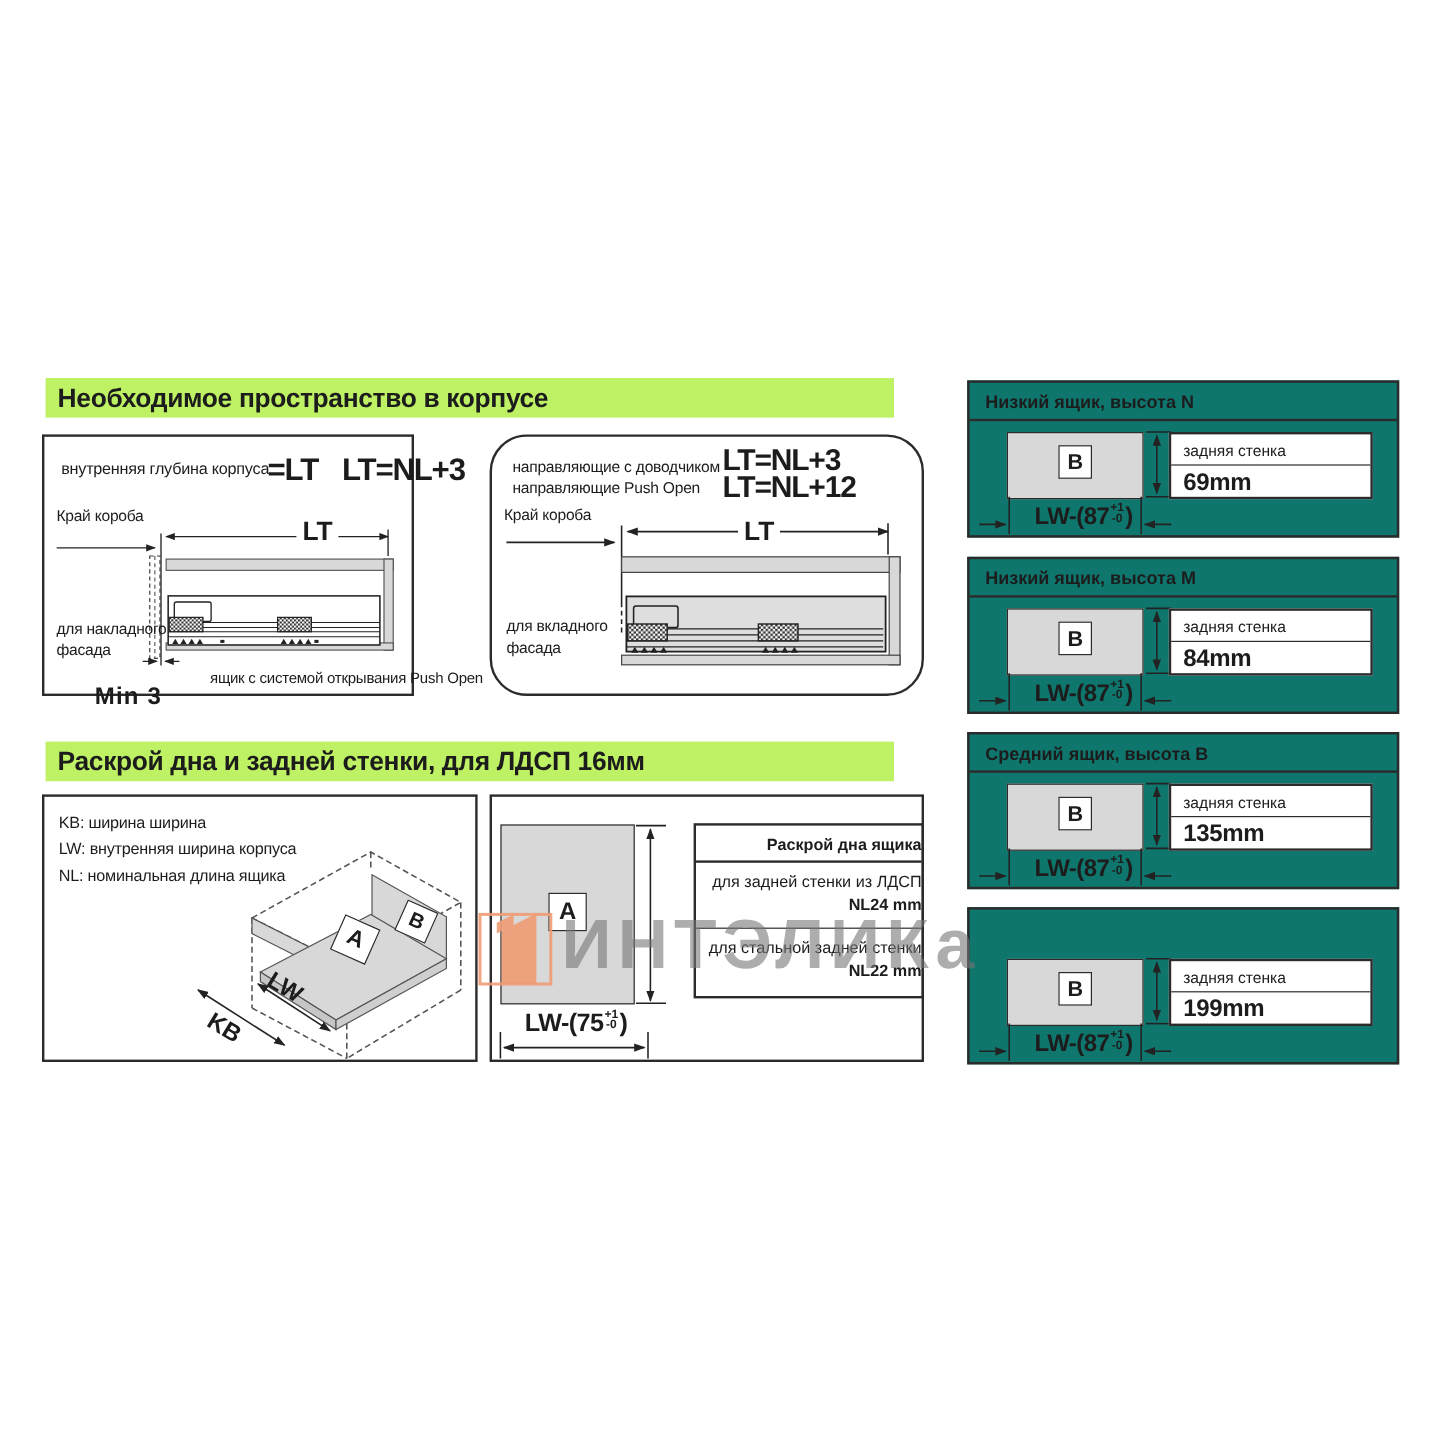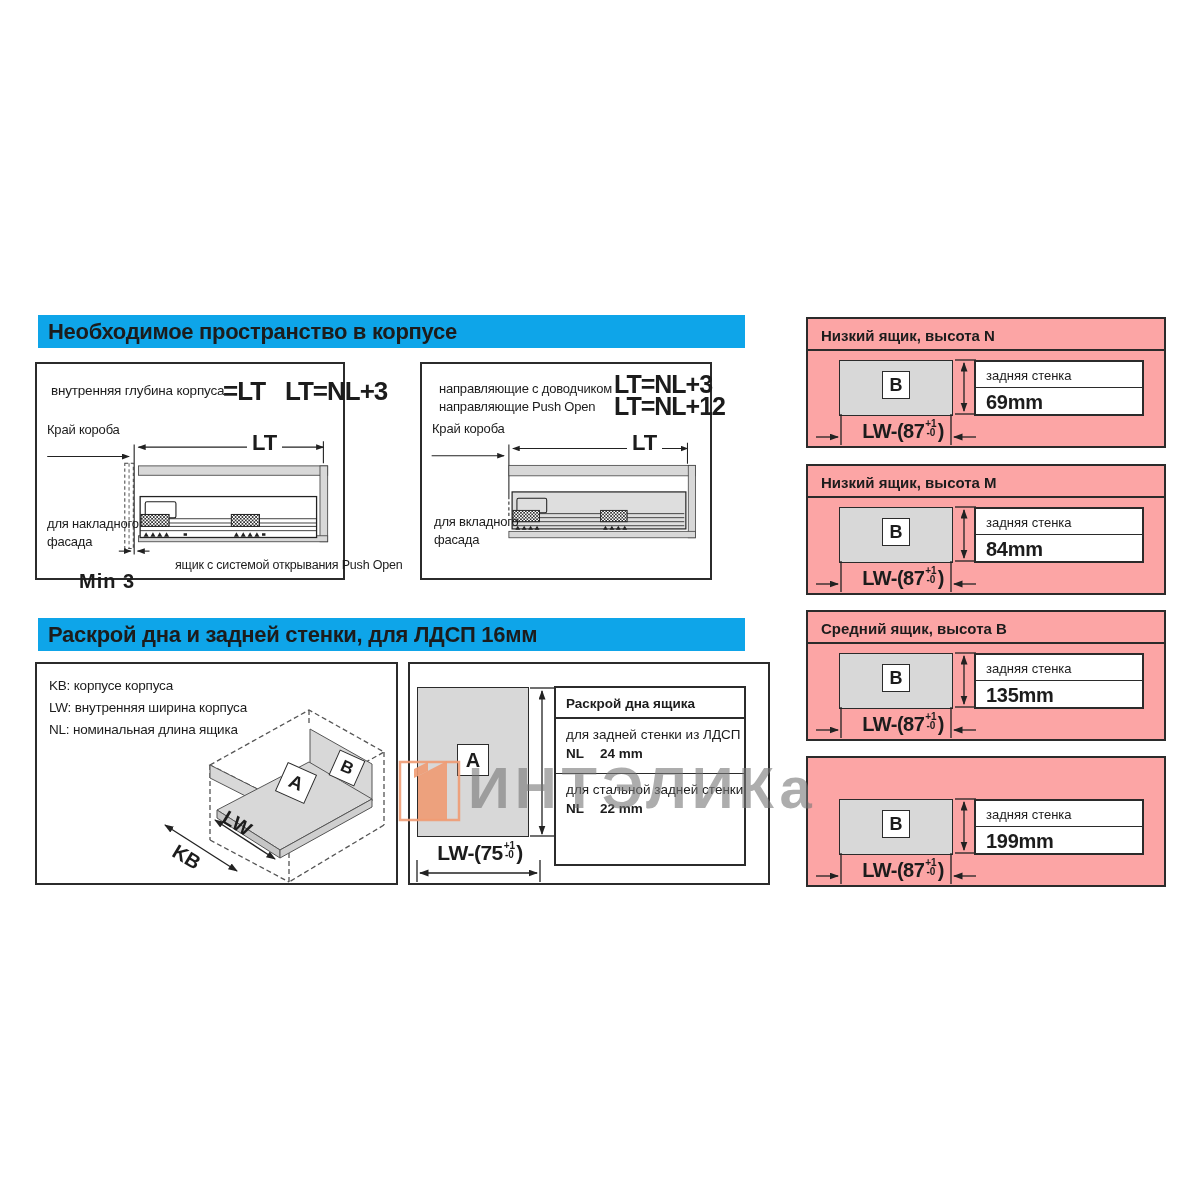--- a/index.html
+++ b/index.html
@@ -1,50 +1,50 @@
 <!DOCTYPE html>
 <html><head>
 <meta charset="utf-8">
 <style>
   html,body{margin:0;padding:0;background:#fff;}
   .page{position:relative;width:1200px;height:1200px;background:#fff;overflow:hidden;
         font-family:"Liberation Sans",sans-serif;color:#1c1c1c;}
-  .band{position:absolute;left:38px;width:707px;height:33px;background:#0ea5e9;
+  .band{position:absolute;left:38px;width:707px;height:33px;background:#bef264;
         font-weight:bold;font-size:22px;line-height:33px;padding-left:10px;box-sizing:border-box;
         letter-spacing:-0.3px;}
   .panel{position:absolute;border:2px solid #2b2b2b;background:#fff;box-sizing:border-box;}
   .tl{left:35px;top:362px;width:310px;height:218px;}
-  .tm{left:420px;top:362px;width:292px;height:218px;}
+  .tm{left:408px;top:362px;width:362px;height:218px;border-radius:31px;}
   .bl{left:35px;top:662px;width:363px;height:223px;}
   .bm{left:408px;top:662px;width:362px;height:223px;}
   .lbl{position:absolute;font-size:13px;letter-spacing:-0.2px;white-space:nowrap;}
   .big{position:absolute;font-weight:bold;font-size:26px;letter-spacing:-1px;white-space:nowrap;}
   .dsvg{position:absolute;left:0;top:0;width:100%;height:100%;}
   .ltlab{position:absolute;font-weight:bold;font-size:22px;background:#fff;padding:0 5px;}
   .min3{position:absolute;font-weight:bold;font-size:20px;letter-spacing:1px;}
   
-  .rpanel{position:absolute;left:806px;width:360px;height:131px;border:2px solid #2b2b2b;background:#fca5a5;box-sizing:border-box;}
+  .rpanel{position:absolute;left:806px;width:360px;height:131px;border:2px solid #2b2b2b;background:#0f766e;box-sizing:border-box;}
   .rp-title{position:absolute;left:0;right:0;top:0;height:32px;border-bottom:2px solid #2b2b2b;
         font-weight:bold;font-size:15px;padding:8px 0 0 13px;box-sizing:border-box;}
   .rp-slab{position:absolute;left:31px;top:41px;width:112px;height:54px;background:#d8d8d8;border:1.5px solid #2b2b2b;}
   .rp-bbox{position:absolute;left:74px;top:52px;width:26px;height:26px;background:#fff;border:1.5px solid #2b2b2b;
         font-weight:bold;font-size:18px;text-align:center;line-height:26px;}
   .rp-dim{position:absolute;left:26px;top:100px;width:138px;text-align:center;
         font-weight:bold;font-size:20px;letter-spacing:-0.5px;white-space:nowrap;}
   .tol{display:inline-block;vertical-align:2px;margin:0 1px;}
   .tol i{display:block;font-style:normal;font-size:10px;line-height:9px;font-weight:bold;letter-spacing:0;}
   .rp-table{position:absolute;left:166px;top:41px;width:170px;height:56px;border:2px solid #2b2b2b;background:#fff;box-sizing:border-box;}
   .rp-th{height:26px;border-bottom:1.5px solid #2b2b2b;font-size:13px;padding:6px 0 0 10px;box-sizing:border-box;}
   .rp-val{font-weight:bold;font-size:20px;padding:3px 0 0 10px;letter-spacing:-0.3px;}
   
   .cut-slab{position:absolute;left:7px;top:23px;width:112px;height:150px;background:#d8d8d8;border:1.5px solid #2b2b2b;box-sizing:border-box;}
   .cut-abox{position:absolute;left:47px;top:80px;width:30px;height:30px;background:#fff;border:1.5px solid #2b2b2b;
         font-weight:bold;font-size:20px;text-align:center;line-height:30px;}
   .cut-dim{position:absolute;left:2px;top:177px;width:136px;text-align:center;font-weight:bold;font-size:21px;letter-spacing:-0.5px;white-space:nowrap;}
-  .cut-table{position:absolute;left:144px;top:22px;width:192px;height:180px;border:2px solid #2b2b2b;box-sizing:border-box;}
+  .cut-table{position:absolute;left:168px;top:22px;width:192px;height:146px;border:2px solid #2b2b2b;box-sizing:border-box;text-align:right;}
   .ct-h{height:31px;border-bottom:2.5px solid #2b2b2b;font-size:13.5px;font-weight:bold;padding:8px 0 0 10px;box-sizing:border-box;}
   .ct-row{height:54px;font-size:13.5px;padding:8px 0 0 10px;box-sizing:border-box;}
   .ct-row.sep{border-top:1.5px solid #2b2b2b;}
   .ct-nl{display:inline-block;width:34px;}
   
   .isolab{position:absolute;font-weight:bold;transform-origin:left top;}
   .isobox{position:absolute;background:#fff;border:1.5px solid #2b2b2b;text-align:center;font-weight:bold;transform-origin:center;}
   
   .wm{position:absolute;left:398px;top:750px;width:430px;height:80px;z-index:9;pointer-events:none;}
   .wm-text{position:absolute;left:70px;top:4px;font-weight:bold;font-size:58px;letter-spacing:5px;
@@ -171,21 +171,21 @@
 
     <div class="lbl" style="left:10px;top:57px;">Край короба</div>
     <div class="ltlab" style="left:205px;top:66px;">LT</div>
     <div class="lbl" style="left:12px;top:150px;">для вкладного</div>
     <div class="lbl" style="left:12px;top:168px;">фасада</div>
   </div>
 
   <div class="band" style="top:618px;">Раскрой дна и задней стенки, для ЛДСП 16мм</div>
 
   <div class="panel bl">
-    <div class="lbl" style="left:12px;top:14px;font-size:13.5px;">KB: корпусе корпуса</div>
+    <div class="lbl" style="left:12px;top:14px;font-size:13.5px;">KB: ширина ширина</div>
     <div class="lbl" style="left:12px;top:36px;font-size:13.5px;">LW: внутренняя ширина корпуса</div>
     <div class="lbl" style="left:12px;top:58px;font-size:13.5px;">NL: номинальная длина ящика</div>
 
     <svg class="dsvg" viewBox="0 0 359 219">
       <g stroke="#555" stroke-width="1.3" fill="none" stroke-dasharray="5 3">
         <path d="M173,101 L272,46 L347,88 L252,141 Z"></path>
         <line x1="173" y1="101" x2="173" y2="176"></line>
         <line x1="347" y1="88" x2="347" y2="161"></line>
         <line x1="252" y1="141" x2="252" y2="218"></line>
         <line x1="173" y1="176" x2="252" y2="218"></line>

